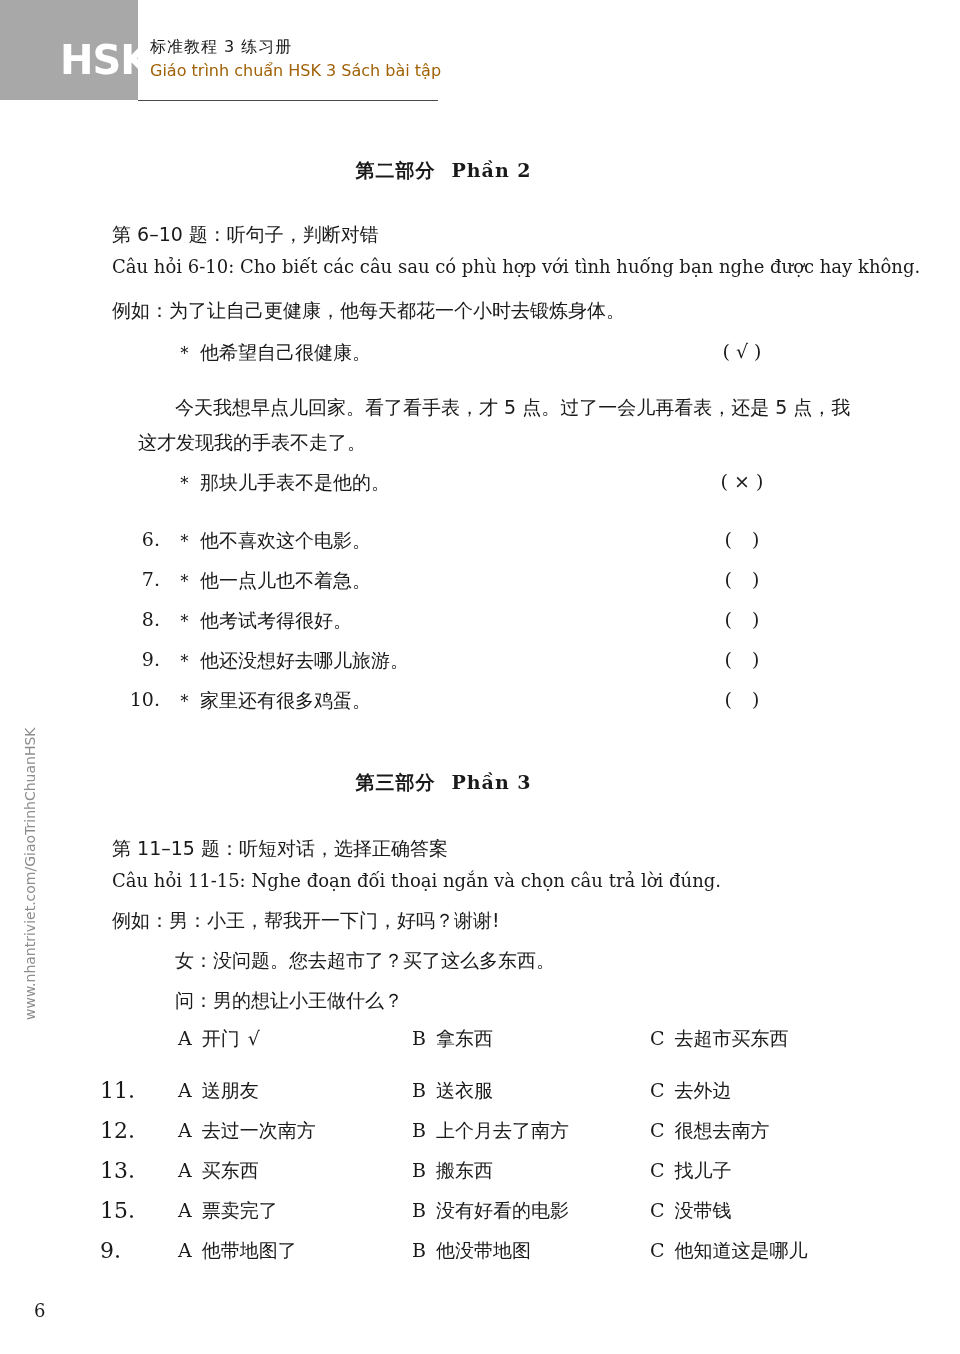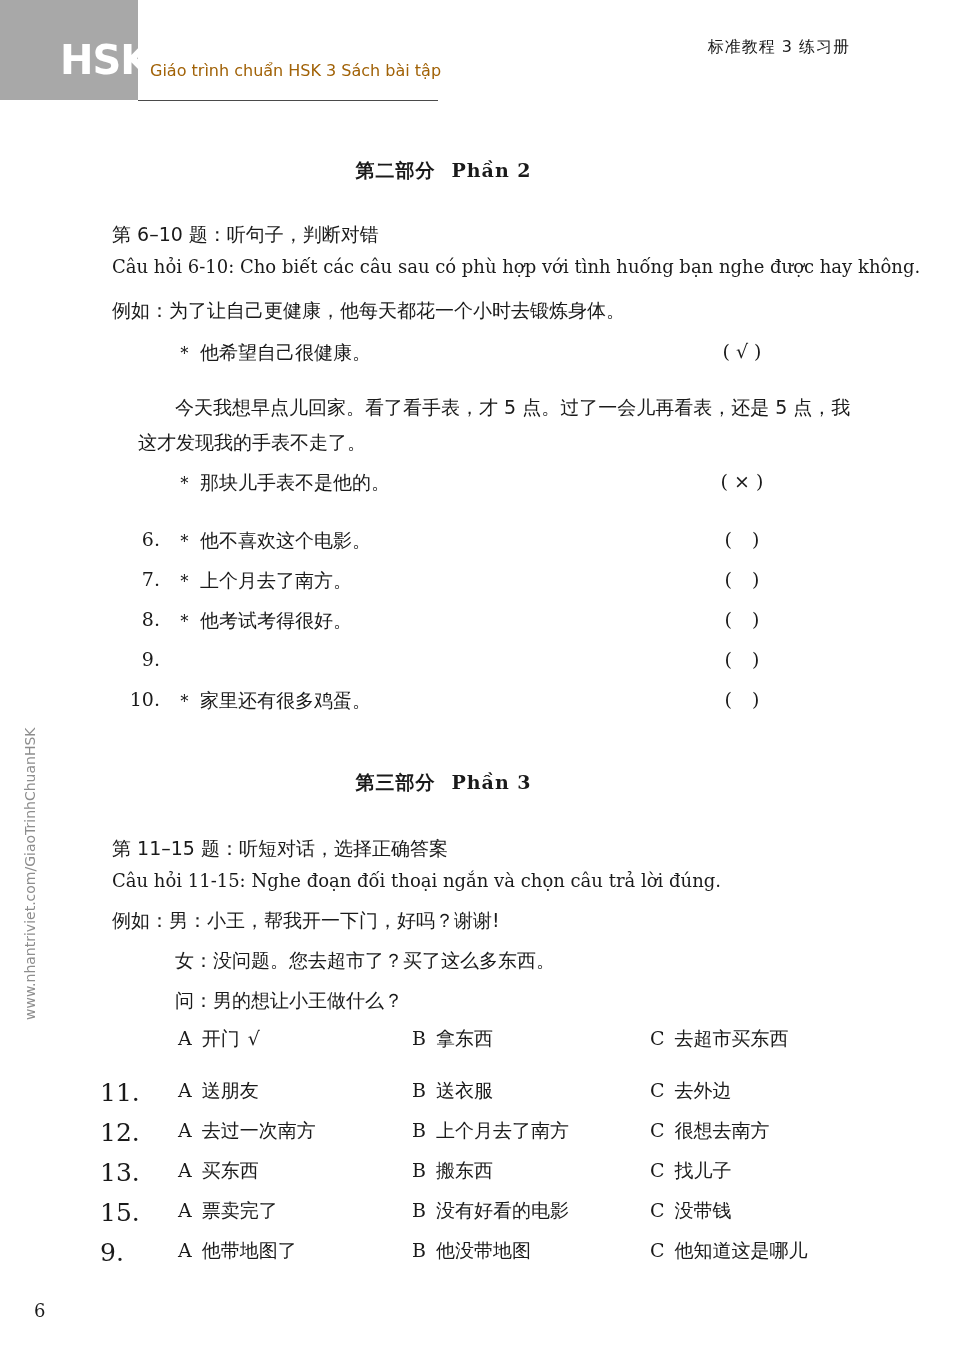--- a/index.html
+++ b/index.html
@@ -49,21 +49,20 @@
     top: 36px;
     width: 700px;
   }
   .header-cn {
     font-family: "DejaVu Sans", sans-serif;
     font-size: 16px;
     color: #1a1a1a;
     letter-spacing: 1px;
     line-height: 1.35;
     white-space: nowrap;
-    text-align: right;
   }
   .header-vi {
     font-family: "DejaVu Sans", "Liberation Sans", sans-serif;
     font-size: 16px;
     color: #a16207;
     line-height: 1.4;
     white-space: nowrap;
     margin-top: 2px;
   }
   .header-rule {
@@ -189,21 +188,21 @@
     white-space: nowrap;
   }
 
   
   .mc-row { position: absolute; left: 0; width: 960px; height: 40px; }
   .mc-num {
     position: absolute;
     left: 100px;
     width: 50px;
     text-align: left;
-    font-size: 25px;
+    font-size: 22px;
     font-family: "DejaVu Serif", "Liberation Serif", serif;
   }
   .opt {
     position: absolute;
     font-size: 19px;
     white-space: nowrap;
   }
   .opt-letter {
     font-family: "DejaVu Serif", "Liberation Serif", serif;
     margin-right: 10px;
@@ -264,30 +263,31 @@
 </div>
 
 <div id="tf-questions">
     <div class="tf-row" style="top: 528px;">
       <div class="tf-num">6.</div>
       <div class="tf-text">＊ 他不喜欢这个电影。</div>
       <div class="answer-box"><span>(</span><span class="mark"></span><span>)</span></div>
     </div>
     <div class="tf-row" style="top: 568px;">
       <div class="tf-num">7.</div>
-      <div class="tf-text">＊ 上个月去了南方。</div>
+      <div class="tf-text">＊ 他一点儿也不着急。</div>
       <div class="answer-box"><span>(</span><span class="mark"></span><span>)</span></div>
     </div>
     <div class="tf-row" style="top: 608px;">
       <div class="tf-num">8.</div>
       <div class="tf-text">＊ 他考试考得很好。</div>
       <div class="answer-box"><span>(</span><span class="mark"></span><span>)</span></div>
     </div>
     <div class="tf-row" style="top: 648px;">
       <div class="tf-num">9.</div>
+      <div class="tf-text">＊ 他还没想好去哪儿旅游。</div>
       <div class="answer-box"><span>(</span><span class="mark"></span><span>)</span></div>
     </div>
     <div class="tf-row" style="top: 688px;">
       <div class="tf-num">10.</div>
       <div class="tf-text">＊ 家里还有很多鸡蛋。</div>
       <div class="answer-box"><span>(</span><span class="mark"></span><span>)</span></div>
     </div>
   </div>
 
 <div class="section-title" style="top:770px;">

